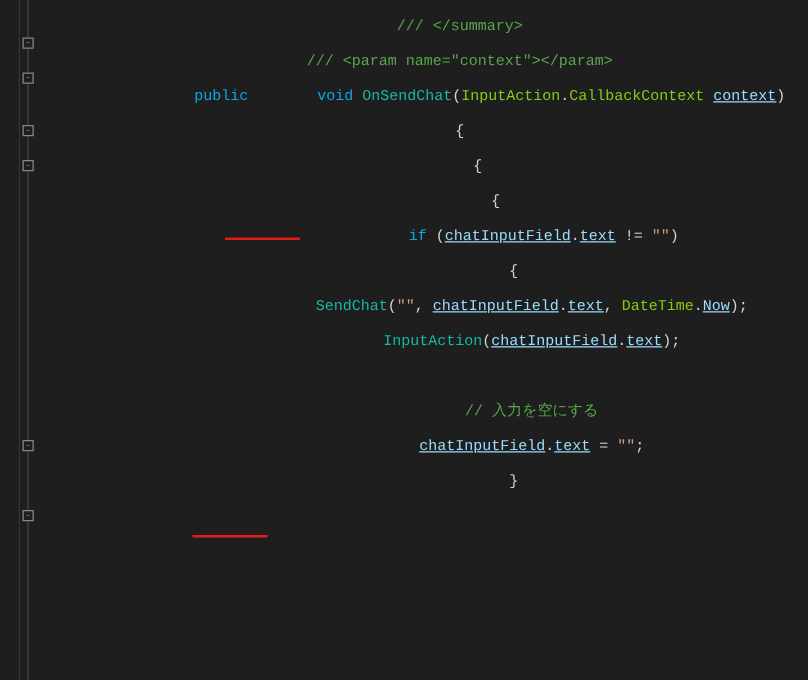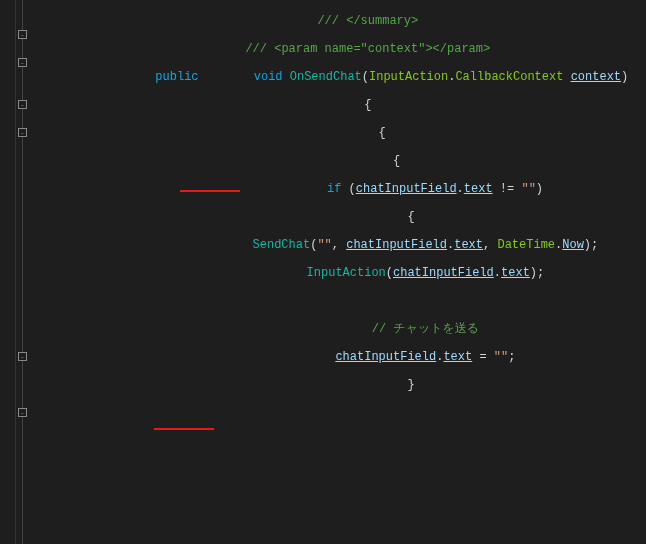--- a/index.html
+++ b/index.html
@@ -86,21 +86,21 @@
 <span class="ln"><span class="cmt">        /// &lt;param name="context"&gt;&lt;/param&gt;</span></span>
 <span class="ln">        <span class="kw">public</span> <span class="kw">void</span> <span class="meth">OnSendChat</span>(<span class="type">InputAction</span>.<span class="type">CallbackContext</span> <span class="param">context</span>)</span>
 <span class="ln"><span class="op">        {</span></span>
 <span class="ln"><span class="op">            {</span></span>
 <span class="ln"><span class="op">                {</span></span>
 <span class="ln">                    <span class="kw">if</span> (<span class="param">chatInputField</span>.<span class="param">text</span> != <span class="str">""</span>)</span>
 <span class="ln"><span class="op">                    {</span></span>
 <span class="ln">                        <span class="meth">SendChat</span>(<span class="str">""</span>, <span class="param">chatInputField</span>.<span class="param">text</span>, <span class="type">DateTime</span>.<span class="param">Now</span>);</span>
 <span class="ln">                        <span class="meth">InputAction</span>(<span class="param">chatInputField</span>.<span class="param">text</span>);</span>
 <span class="ln"><span></span></span>
-<span class="ln">                        <span class="cmt">// チャットを送る</span></span>
+<span class="ln">                        <span class="cmt">// 入力を空にする</span></span>
 <span class="ln">                        <span class="param">chatInputField</span>.<span class="param">text</span> = <span class="str">""</span>;</span>
 <span class="ln"><span class="op">                    }</span></span>
 
 
 
 
 
 
 
 

